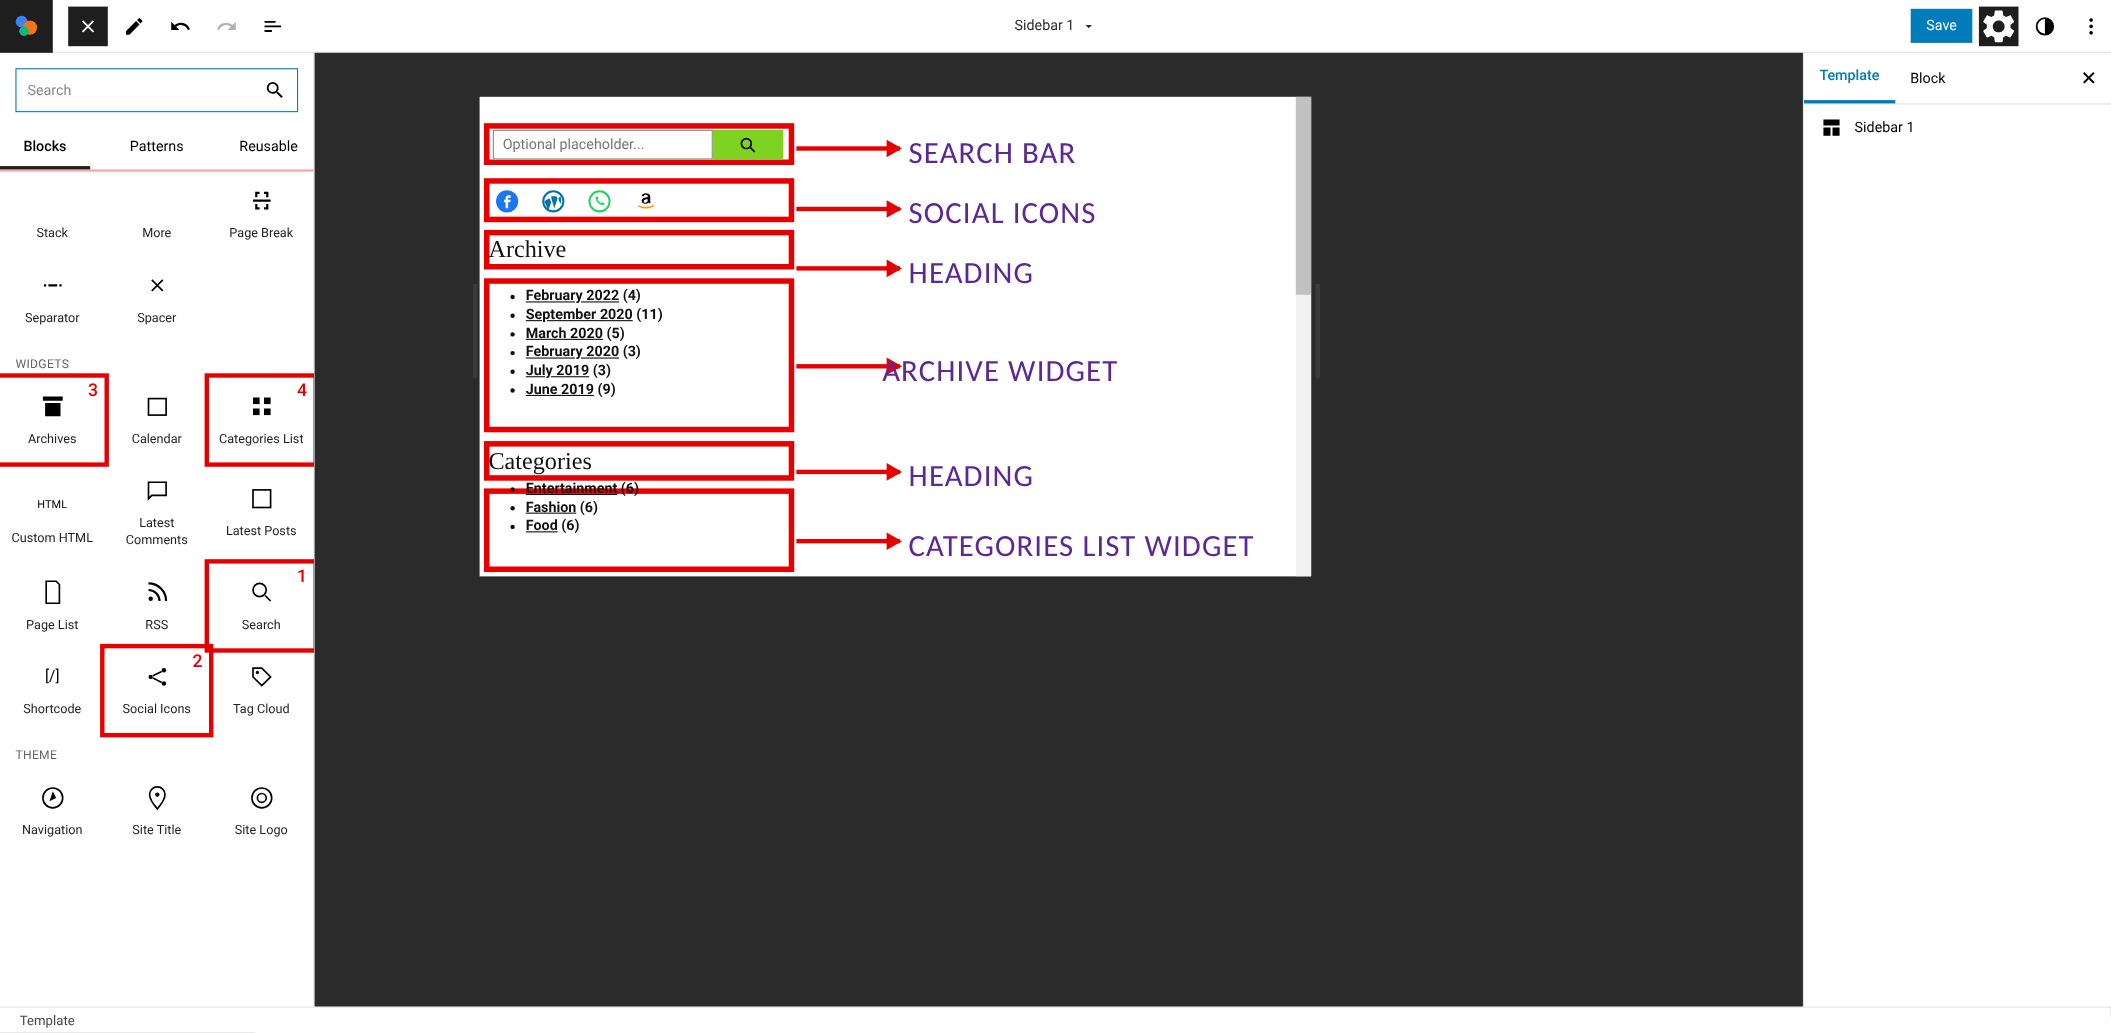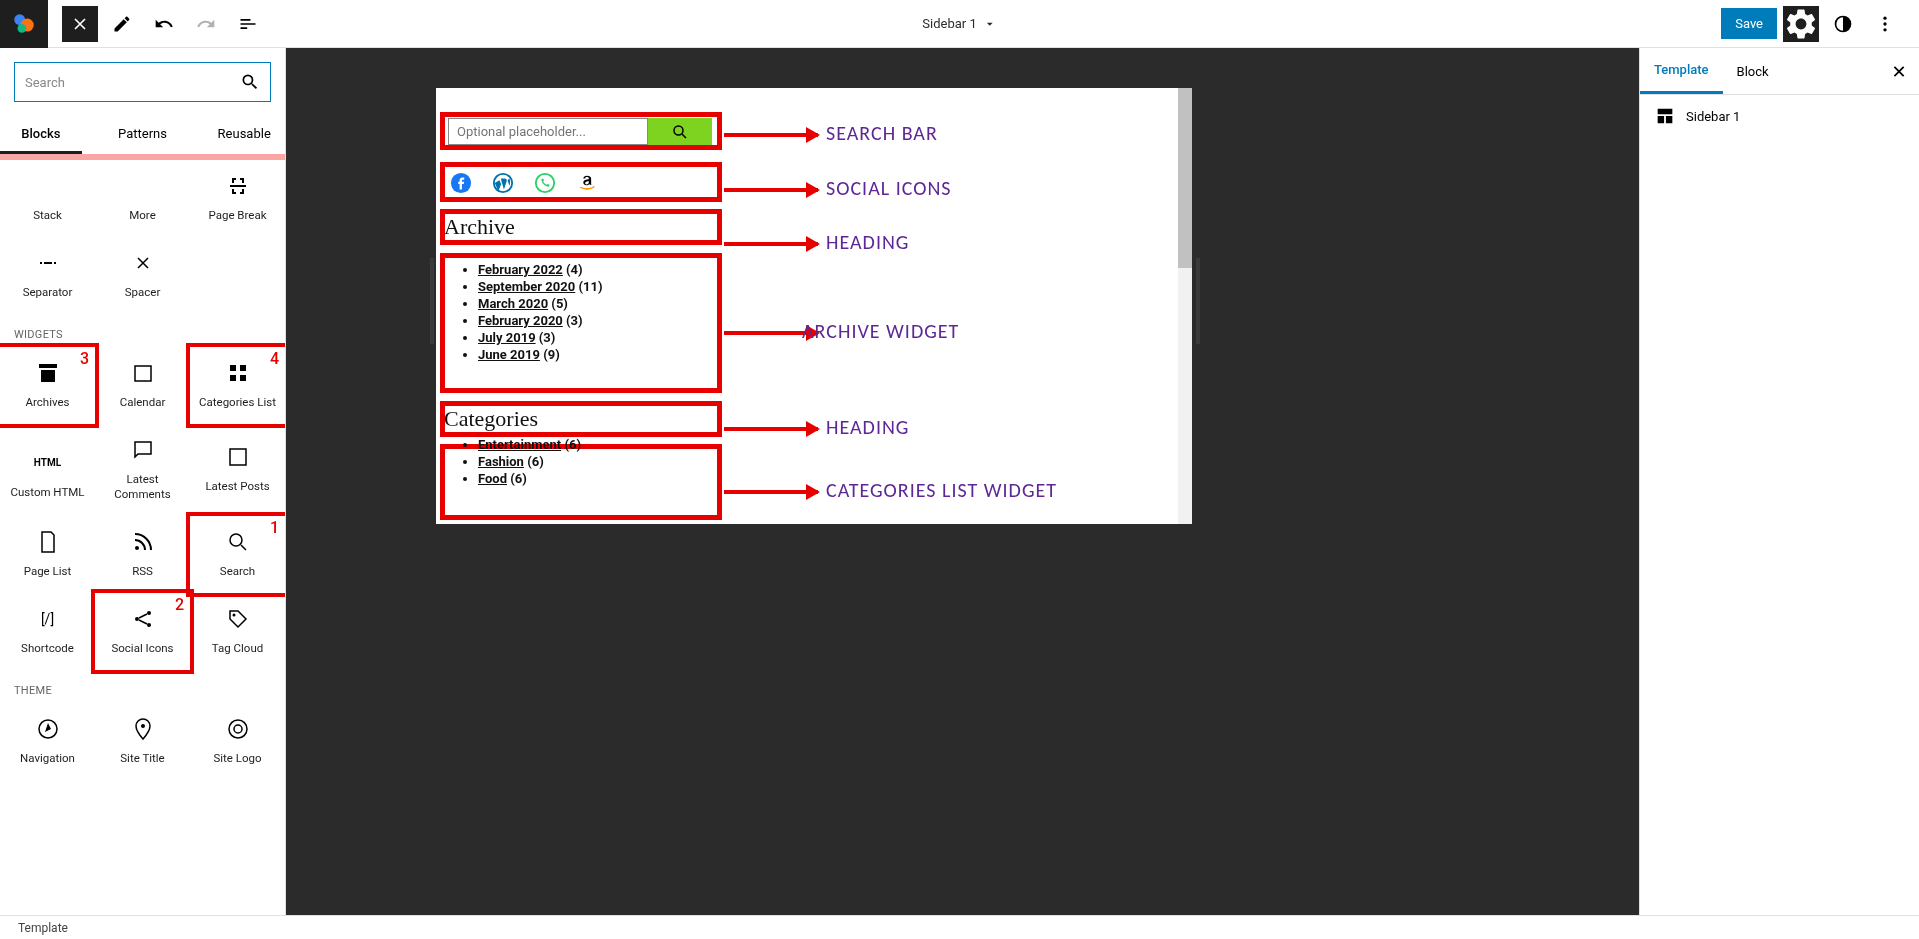--- a/index.html
+++ b/index.html
@@ -8,36 +8,36 @@
 
 .topbar { height: 48px; display: flex; align-items: center; background: #fff; border-bottom: 1px solid #e0e0e0; position: relative; }
 .topbar-left { display: flex; align-items: center; gap: 6px; height: 100%; }
 .logo-box { width: 48px; height: 48px; background: #1e1e1e; display: flex; align-items: center; justify-content: center; }
 .logo-box svg { width: 26px; height: 26px; }
 .tb-btn { width: 36px; height: 36px; display: flex; align-items: center; justify-content: center; background: transparent; border: none; cursor: pointer; }
 .tb-btn.dark { background: #1e1e1e; color: #fff; margin-left: 8px; }
 .tb-btn svg { width: 20px; height: 20px; }
 .tb-disabled { opacity: 0.3; }
 .topbar-center { position: absolute; left: 50%; transform: translateX(-50%); display: flex; align-items: center; gap: 6px; font-size: 13px; color: #2c2c2c; }
-.topbar-right { margin-left: auto; display: flex; align-items: center; gap: 6px; padding-right: 16px; }
+.topbar-right { margin-left: auto; display: flex; align-items: center; gap: 6px; padding-right: 0; }
 .save-btn { background: #007cba; color: #fff; border: none; padding: 8px 14px; font-size: 13px; cursor: pointer; }
 .sq-btn { width: 36px; height: 36px; display: flex; align-items: center; justify-content: center; background: #1e1e1e; color: #fff; border: none; cursor: pointer; }
 
 
 .main { display: flex; height: calc(100% - 48px - 24px); }
 .footer { height: 24px; border-top: 1px solid #e0e0e0; font-size: 12px; color: #444; padding: 4px 18px; display: flex; align-items: center; }
 
 
 .inserter { width: 286px; border-right: 1px solid #e0e0e0; display: flex; flex-direction: column; background: #fff; }
 .search-wrap { padding: 14px; }
 .search-box { border: 1.5px solid #007cba; display: flex; align-items: center; padding: 0 10px; height: 40px; }
 .search-box input { border: none; outline: none; flex: 1; font-size: 13px; }
 .search-box input::placeholder { color: #888; }
 .search-box svg { width: 20px; height: 20px; }
-.tabs-ins { display: flex; border-bottom: 6px solid #fca5a5; gap: 20px; }
+.tabs-ins { display: flex; border-bottom: 2px solid #fca5a5; gap: 20px; }
 .tabs-ins .tab { flex: 1; text-align: center; font-size: 13px; padding: 10px 0; cursor: pointer; }
 .tabs-ins .tab.active { border-bottom: 3px solid #1e1e1e; font-weight: 500; }
 .blocks-scroll { flex: 1; overflow-y: auto; position: relative; }
 .blocks-scroll::-webkit-scrollbar { width: 14px; }
 .blocks-scroll::-webkit-scrollbar-thumb { background: #c1c1c1; }
 .block-grid { display: grid; grid-template-columns: repeat(3, 1fr); }
 .block-item { display: flex; flex-direction: column; align-items: center; justify-content: center; padding: 14px 4px; cursor: pointer; position: relative; }
 .block-item .bicon { width: 24px; height: 24px; margin-bottom: 10px; display: flex; align-items: center; justify-content: center; }
 .block-item .blabel { font-size: 11.5px; text-align: center; color: #1e1e1e; line-height: 1.3; }
 .section-heading { font-size: 11px; color: #656565; text-transform: uppercase; padding: 14px 14px 6px; letter-spacing: 0.3px; }
@@ -56,21 +56,21 @@
 .red-box { position: absolute; border: 5px solid #e60000; }
 .pv-search { position: absolute; display: flex; }
 .pv-search input { border: 1px solid #888; padding: 5px 8px; font-size: 13px; width: 200px; }
 .pv-search .sbtn { width: 64px; background: #7ed321; display: flex; align-items: center; justify-content: center; }
 .pv-social { position: absolute; display: flex; gap: 20px; align-items: center; }
 .pv-heading { position: absolute; font-size: 22px; color: #111; font-family: Georgia, serif; }
 .pv-list { position: absolute; font-weight: bold; }
 .pv-list ul { list-style: disc; padding-left: 30px; }
 .pv-list li { font-size: 13px; margin: 2px 0; color: #111; }
 .pv-list a { color: #111; text-decoration: underline; }
-.anno-text { position: absolute; color: #5d2796; font-size: 20px; letter-spacing: 1px; font-family: Calibri, sans-serif; }
+.anno-text { position: absolute; color: #5d2796; font-size: 28px; letter-spacing: 1px; font-family: Calibri, sans-serif; }
 .arrow { position: absolute; height: 4px; background: #e60000; }
 .arrow::after { content: ''; position: absolute; right: -2px; top: -6px; border-left: 14px solid #e60000; border-top: 8px solid transparent; border-bottom: 8px solid transparent; }
 
 
 .settings { width: 280px; border-left: 1px solid #e0e0e0; background: #fff; display: flex; flex-direction: column; }
 .settings-tabs { display: flex; border-bottom: 1px solid #e0e0e0; align-items: center; }
 .settings-tabs .stab { padding: 14px 14px; font-size: 13px; cursor: pointer; }
 .settings-tabs .stab.active { border-bottom: 3px solid #007cba; color: #007cba; font-weight: 500; }
 .settings-tabs .close { margin-left: auto; width: 40px; text-align: center; cursor: pointer; font-size: 18px; }
 .settings-body { padding: 10px 14px; }
@@ -224,21 +224,21 @@
                 <rect x="14" y="4" width="6" height="6"></rect>
                 <rect x="4" y="14" width="6" height="6"></rect>
                 <rect x="14" y="14" width="6" height="6"></rect>
               </svg>
             </div>
           <div class="blabel">Categories List</div>
           <div class="hl-red" style="top:-4px;left:-4px;right:-4px;bottom:-4px;"></div>
           <div class="hl-num">4</div>
         </div>
         <div class="block-item">
-            <div class="bicon" style="font-size:10px;font-weight:bold;margin-top:11px;">HTML</div>
+            <div class="bicon" style="font-size:10px;font-weight:normal;margin-top:11px;">HTML</div>
             <div class="blabel">Custom HTML</div>
           </div>
         <div class="block-item">
             <div class="bicon">
               <svg viewBox="0 0 24 24">
                 <path d="M4 4h16v12H7l-3 3z" fill="none" stroke="#000" stroke-width="1.5"></path>
               </svg>
             </div>
             <div class="blabel">Latest Comments</div>
           </div>

